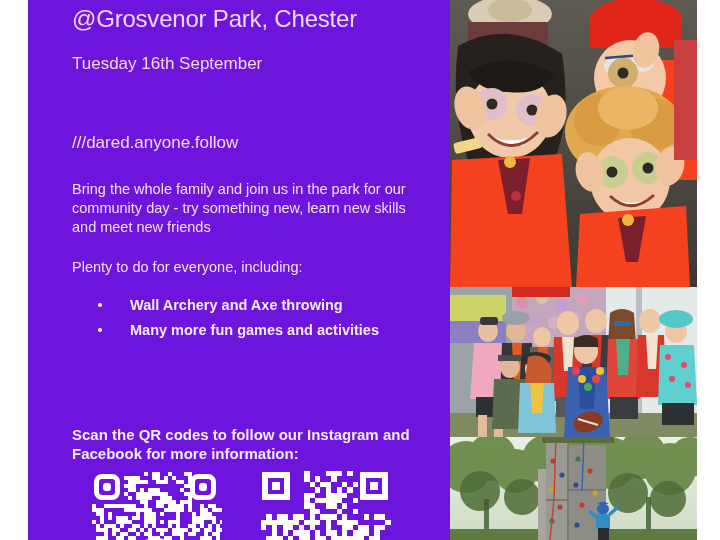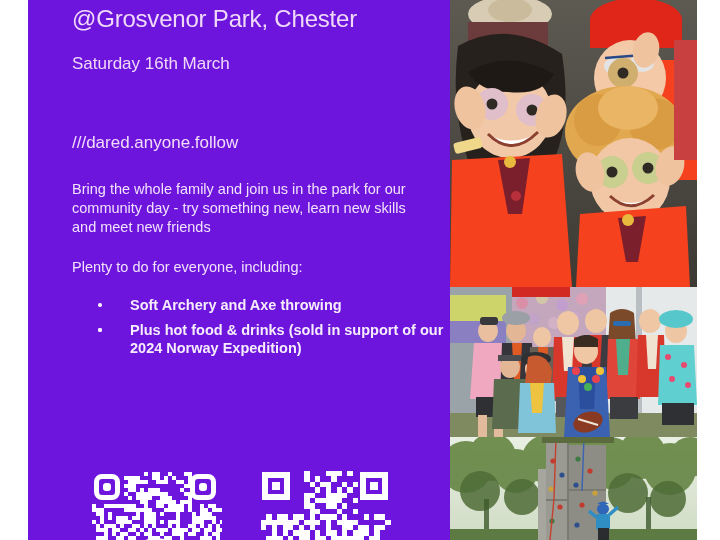--- a/index.html
+++ b/index.html
@@ -206,43 +206,41 @@
 </style>
 </head>
 <body>
 
 <div id="poster">
 
   <div id="purple-panel">
 
     <div class="line" id="venue-heading">@Grosvenor Park, Chester</div>
 
-    <div class="line" id="event-date">Saturday 16th March</div>
+    <div class="line" id="event-date">Tuesday 16th September</div>
 
 
     <div class="line" id="what3words">///dared.anyone.follow</div>
 
     <div id="intro-paragraph">Bring the whole family and join us in the park for our community day - try something new, learn new skills and meet new friends</div>
 
     <div id="including-line">Plenty to do for everyone, including:</div>
 
     <ul id="activity-list">
       <li>
         <span class="bullet-dot"></span>
-        <span>Soft Archery and Axe throwing</span>
+        <span>Wall Archery and Axe throwing</span>
       </li>
       <li>
         <span class="bullet-dot"></span>
-      </li>
-      <li>
-        <span class="bullet-dot"></span>
-        <span>Plus hot food &amp; drinks (sold in support of our 2024 Norway Expedition)</span>
+        <span>Many more fun games and activities</span>
       </li>
     </ul>
 
+    <div id="scan-instruction">Scan the QR codes to follow our Instagram and Facebook for more information:</div>
 
     <div class="qr-wrap" id="qr-instagram">
       <div class="qr-canvas" id="qr-ig-canvas">
         <div class="qr-eye" style="left:4px;  top:4px;"></div>
         <div class="qr-eye" style="left:100px;top:4px;"></div>
 
         <div class="ig-logo">
           <svg width="32" height="32" viewBox="0 0 32 32" aria-hidden="true">
             <rect x="2" y="2" width="28" height="28" rx="9" ry="9" fill="none" stroke="#ffffff" stroke-width="3.2"></rect>
             <circle cx="16" cy="16" r="6.6" fill="none" stroke="#ffffff" stroke-width="3.2"></circle>

